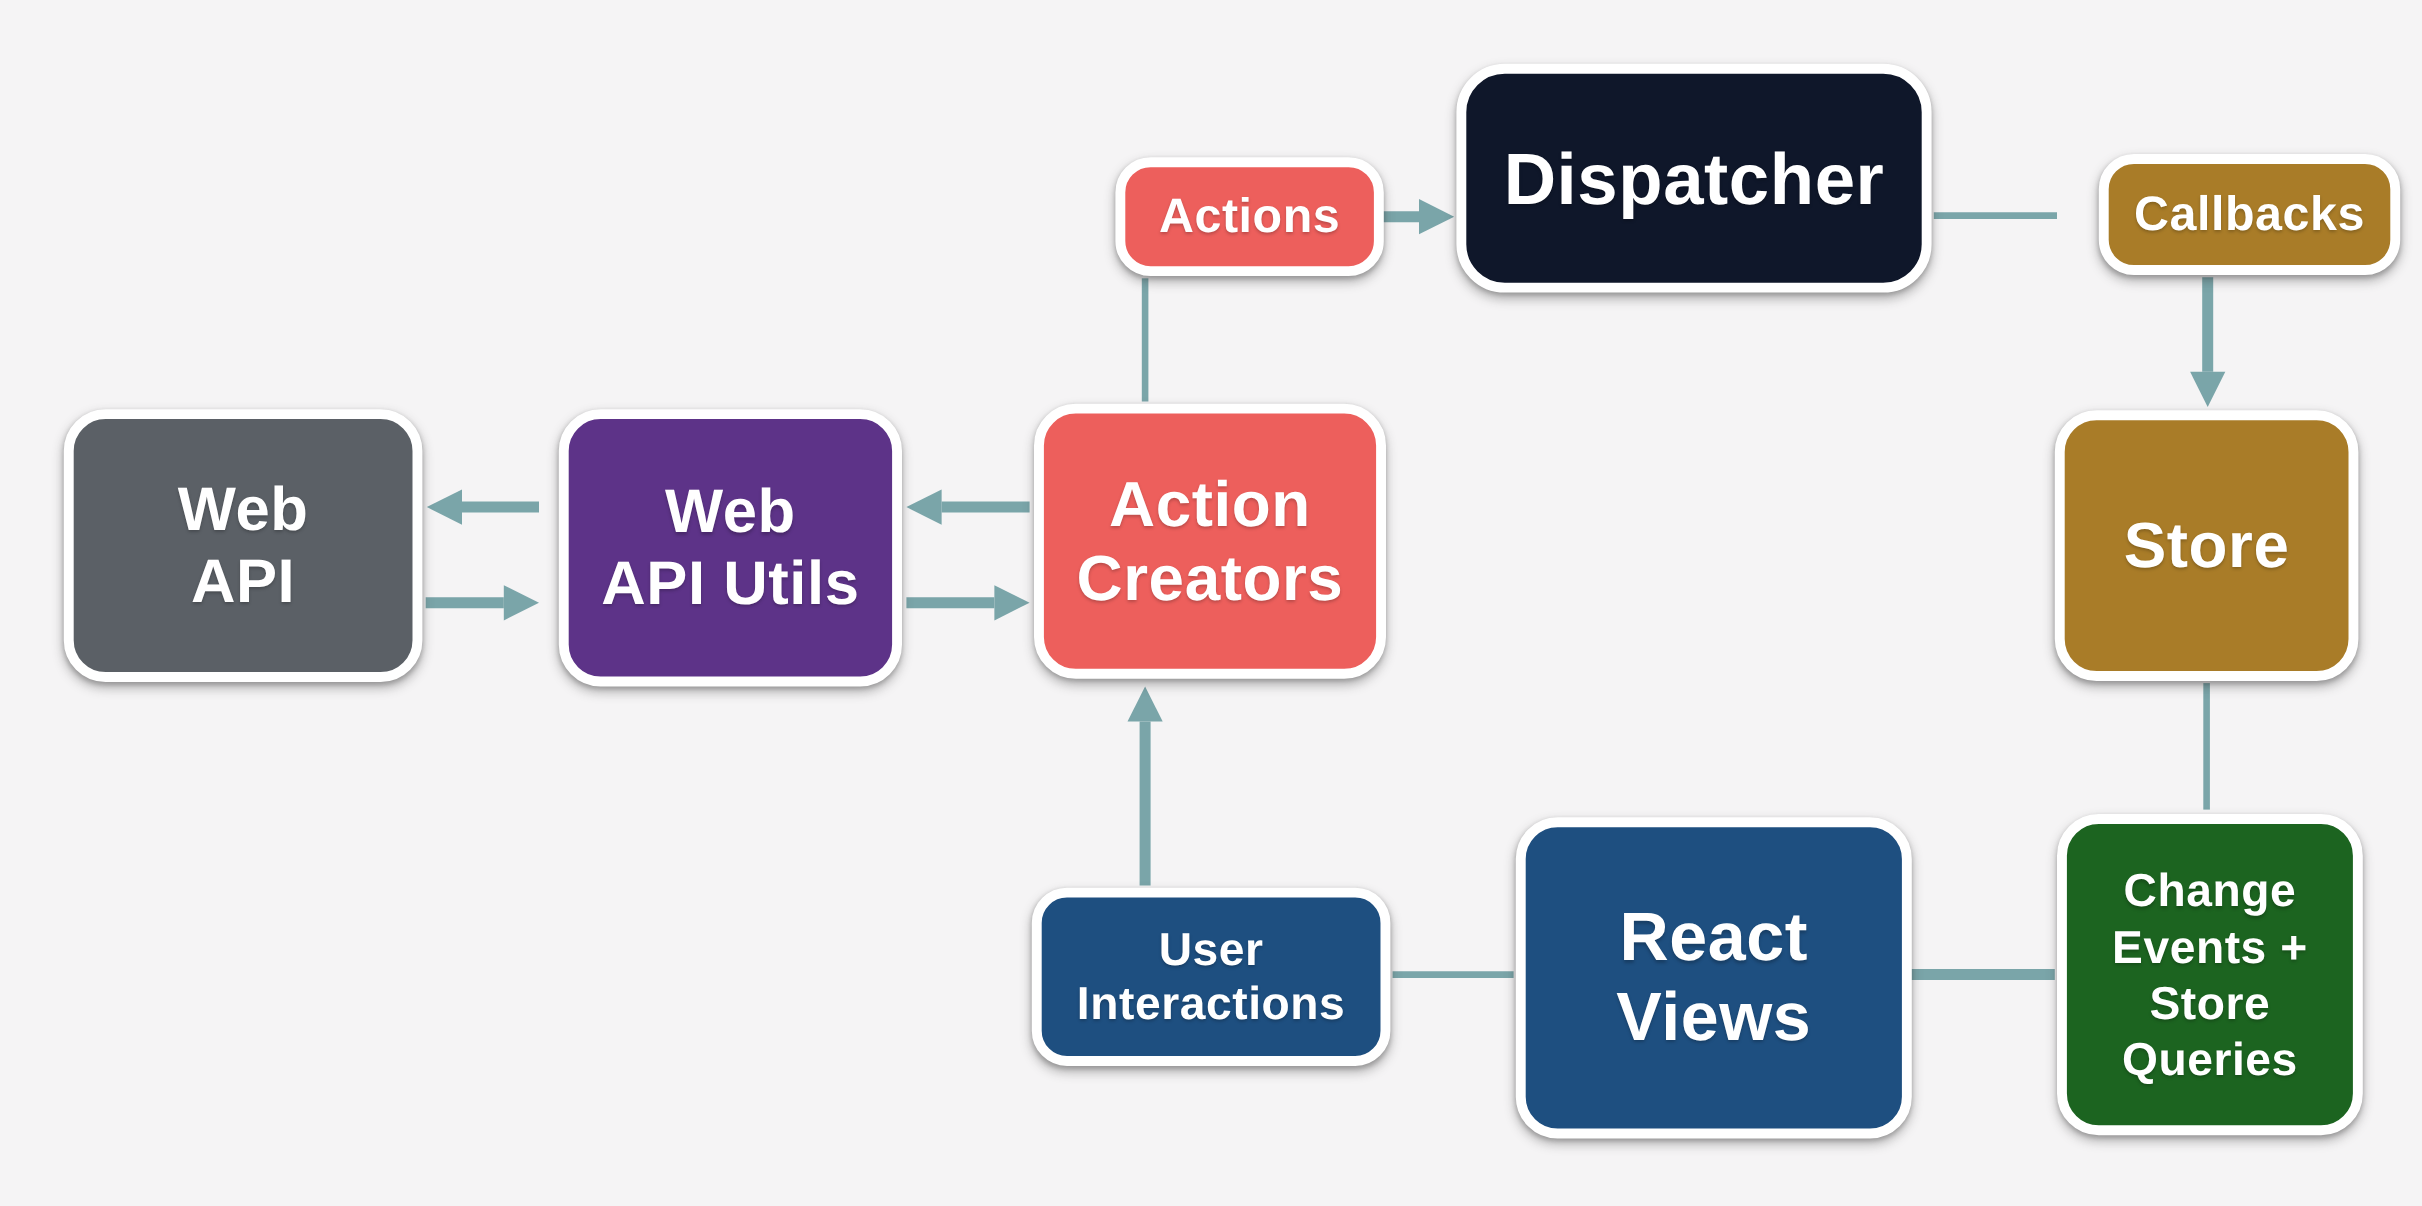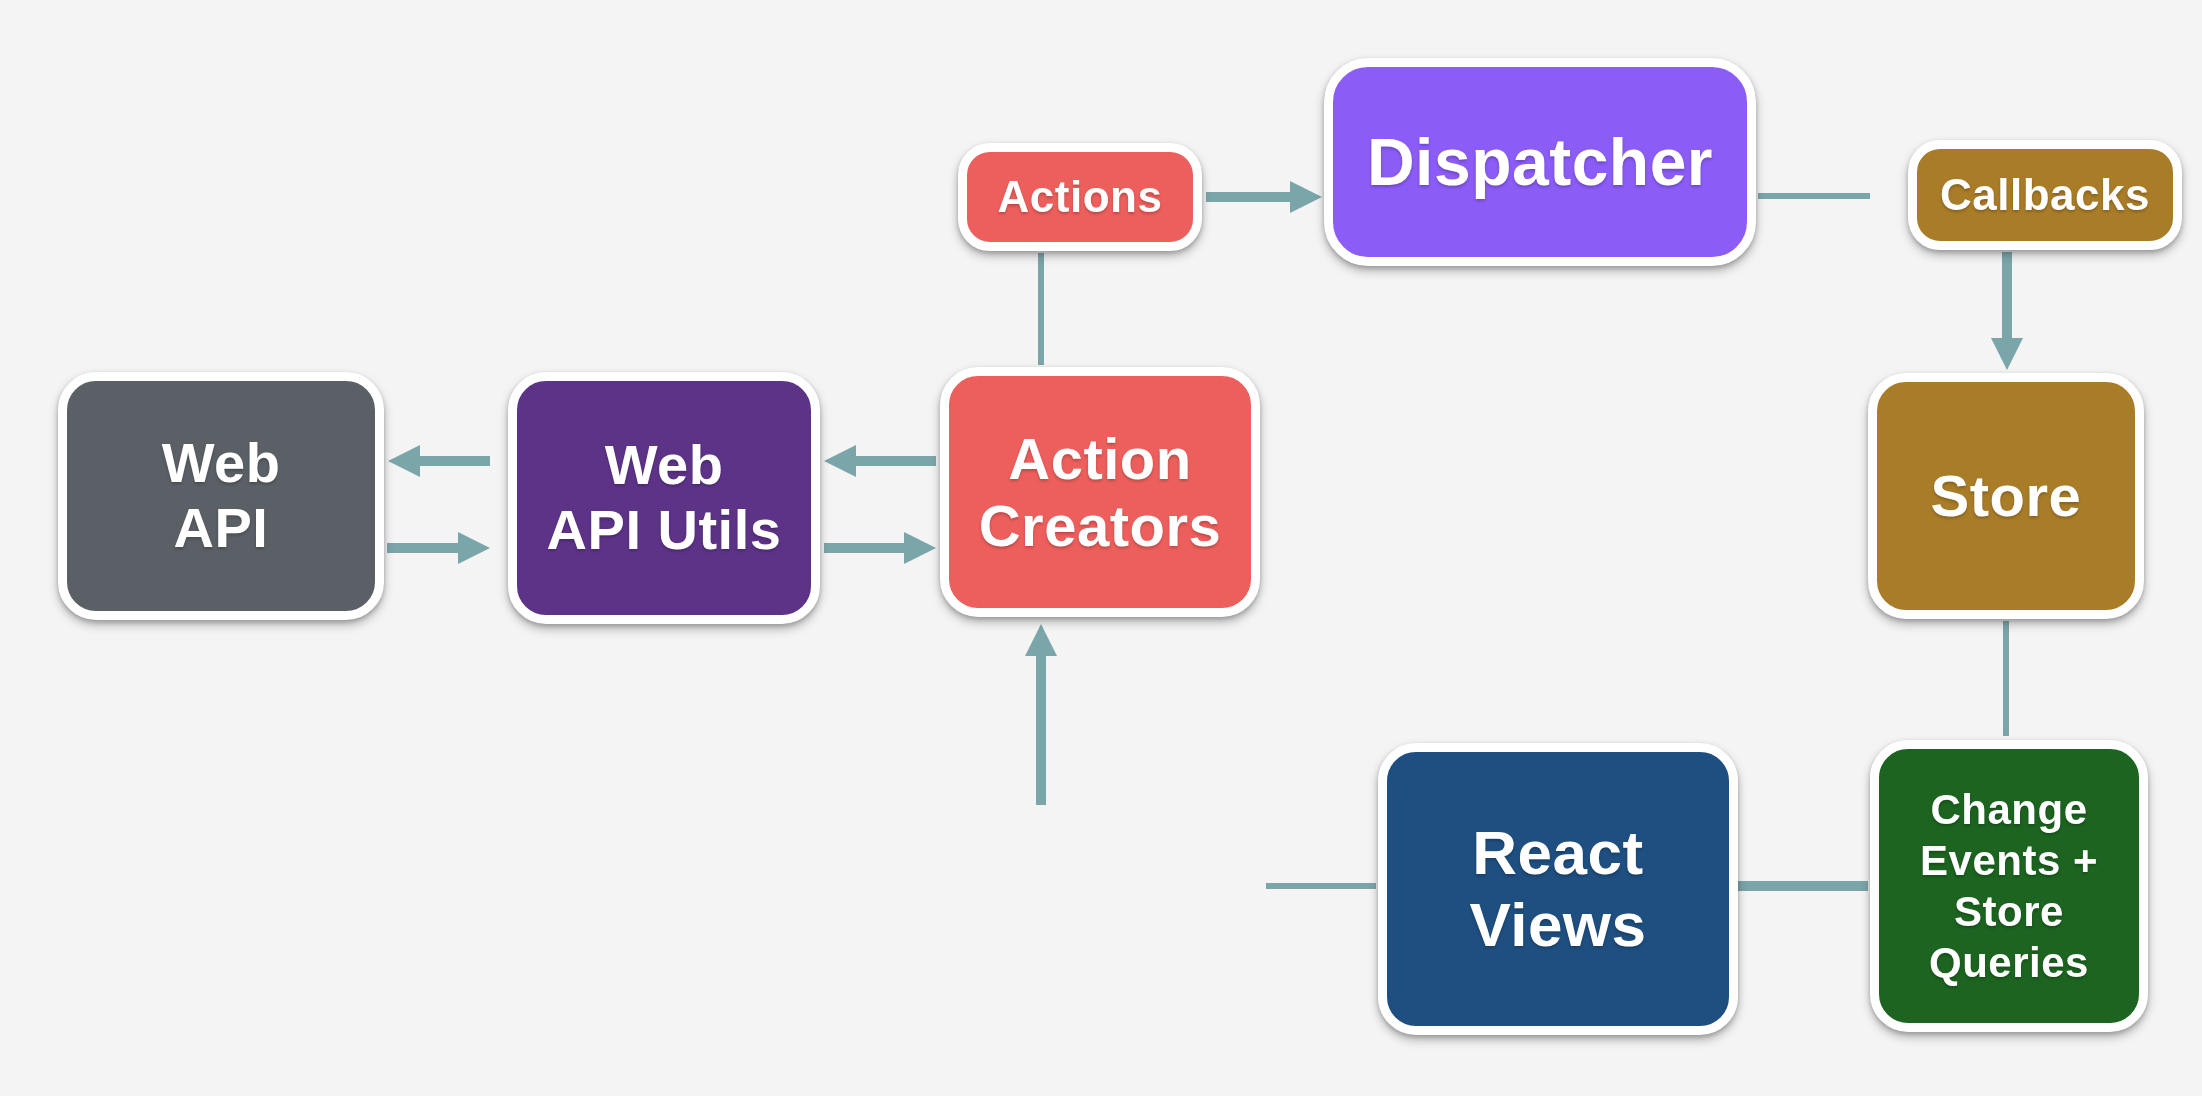--- a/index.html
+++ b/index.html
@@ -35,21 +35,21 @@
     white-space: pre-line;
     line-height: 1.16;
     box-shadow: 0 5px 10px rgba(50,50,50,0.35), 0 2px 4px rgba(0,0,0,0.18);
     text-shadow: 0 2px 3px rgba(0,0,0,0.22);
     letter-spacing: 0.5px;
   }
   
   #node-web-api            { left: 58px;   top: 372px; width: 326px; height: 248px; border-radius: 38px; font-size: 56px; }
   #node-web-api-utils      { left: 508px;  top: 372px; width: 312px; height: 252px; border-radius: 38px; font-size: 56px; }
   #node-action-creators    { left: 940px;  top: 367px; width: 320px; height: 250px; border-radius: 38px; font-size: 58px; }
-  #node-actions            { left: 958px;  top: 143px; width: 244px; height: 108px; border-radius: 32px; font-size: 44px; }
+  #node-actions            { left: 1014px;  top: 143px; width: 244px; height: 108px; border-radius: 32px; font-size: 44px; }
   #node-dispatcher         { left: 1324px; top: 58px;  width: 432px; height: 208px; border-radius: 44px; font-size: 66px; }
   #node-callbacks          { left: 1872px; top: 140px; width: 274px; height: 110px; border-radius: 32px; font-size: 44px; }
   #node-store              { left: 1868px; top: 373px; width: 276px; height: 246px; border-radius: 38px; font-size: 58px; }
   #node-change-events      { left: 1870px; top: 740px; width: 278px; height: 292px; border-radius: 38px; font-size: 42px; line-height: 1.22; }
   #node-react-views        { left: 1378px; top: 743px; width: 360px; height: 292px; border-radius: 38px; font-size: 62px; }
   #node-user-interactions  { left: 938px;  top: 807px; width: 326px; height: 162px; border-radius: 32px; font-size: 42px; }
 </style>
 </head>
 <body>
 
@@ -128,21 +128,21 @@
 
   <div class="node" id="node-action-creators" style="background-color: rgb(237, 95, 92);">
     <span>Action
 Creators</span>
   </div>
 
   <div class="node" id="node-actions" style="background-color: rgb(237, 95, 92);">
     <span>Actions</span>
   </div>
 
-  <div class="node" id="node-dispatcher" style="background-color: #8b5cf6;">
+  <div class="node" id="node-dispatcher" style="background-color: #0f172a;">
     <span>Dispatcher</span>
   </div>
 
   <div class="node" id="node-callbacks" style="background-color: rgb(169, 124, 40); margin-left: 36px;">
     <span>Callbacks</span>
   </div>
 
   <div class="node" id="node-store" style="background-color: rgb(169, 124, 40);">
     <span>Store</span>
   </div>
@@ -152,14 +152,18 @@
 Events +
 Store
 Queries</span>
   </div>
 
   <div class="node" id="node-react-views" style="background-color: rgb(30, 79, 128);">
     <span>React
 Views</span>
   </div>
 
+  <div class="node" id="node-user-interactions" style="background-color: rgb(30, 79, 128);">
+    <span>User
+Interactions</span>
+  </div>
 
 </div>
 
 </body></html>

